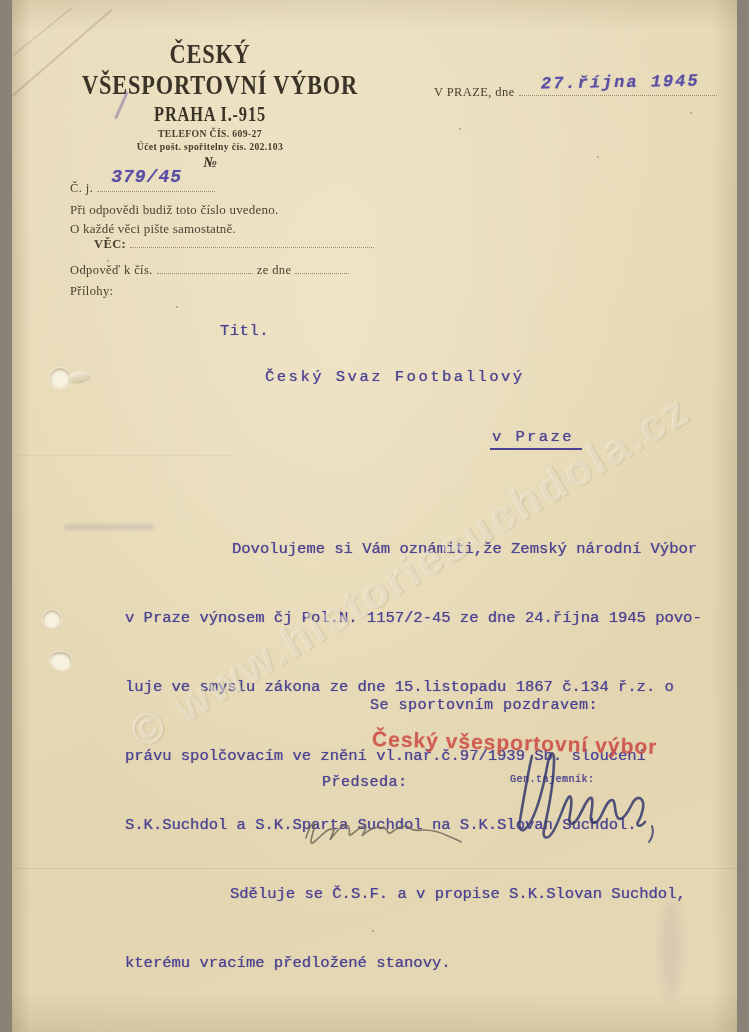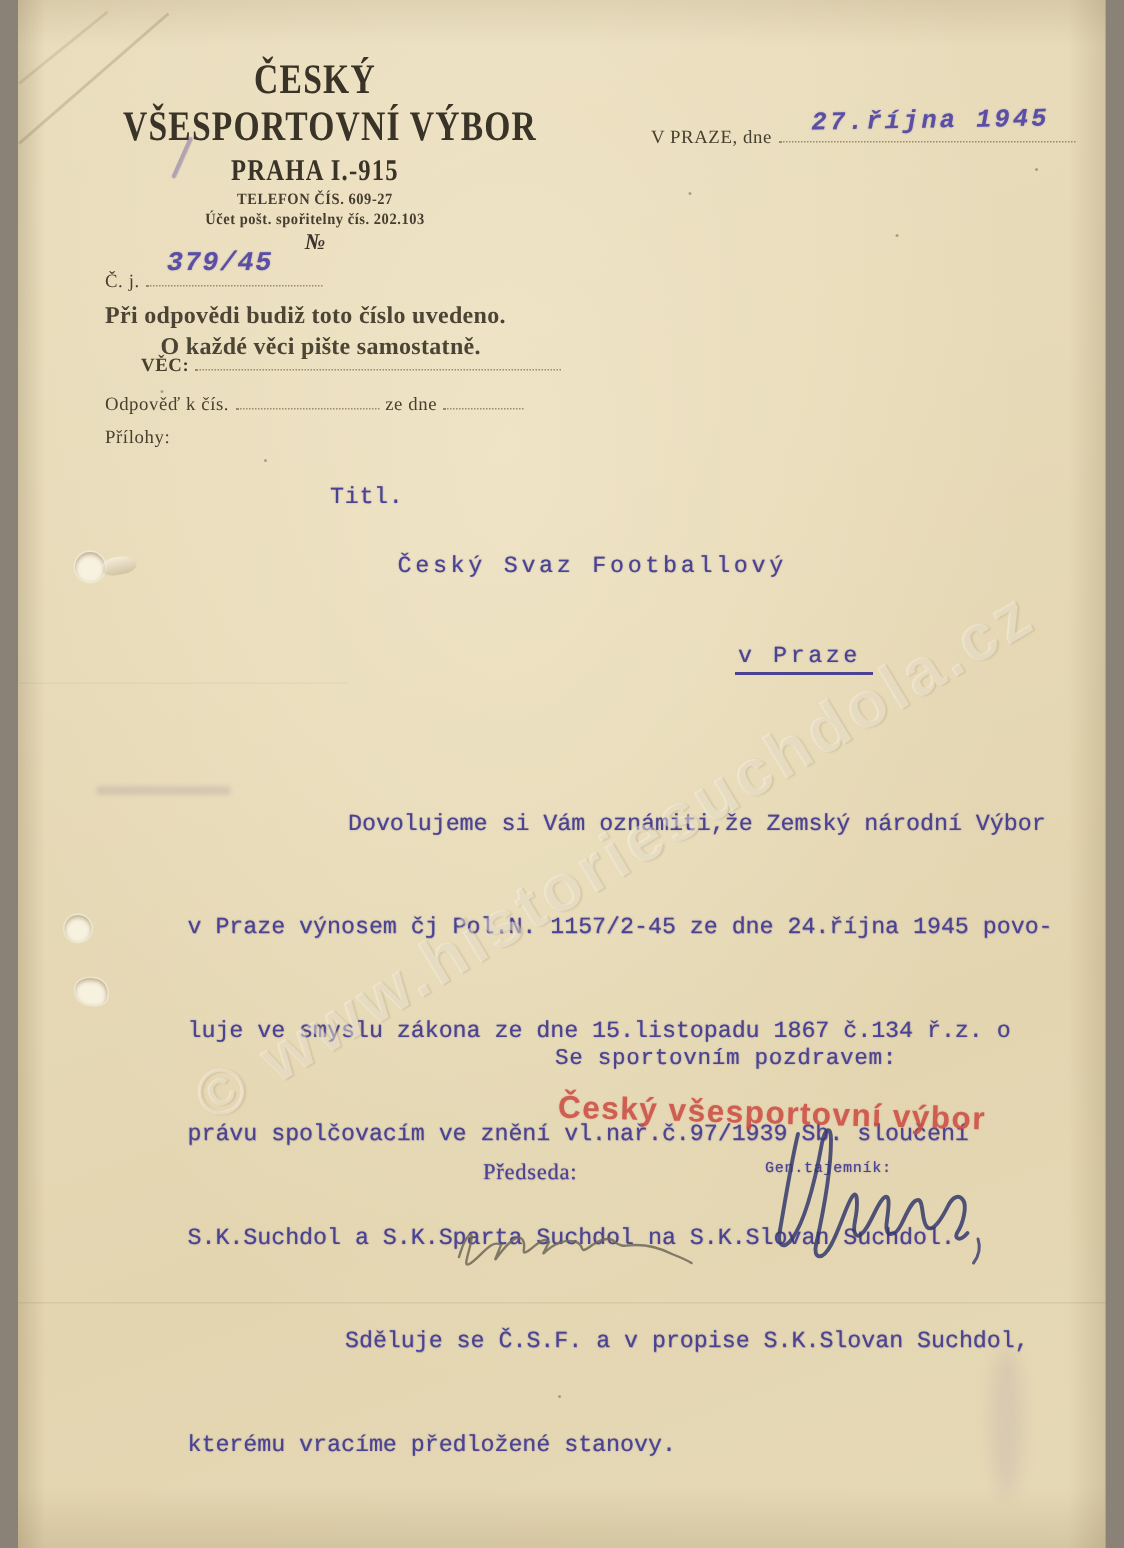--- a/index.html
+++ b/index.html
@@ -17,21 +17,21 @@
   
   .letterhead { left:38px; top:38px; width:320px; text-align:center; color:#3a3327; }
   .lh-title { font-weight:bold; font-size:28px; letter-spacing:1px; transform:scaleX(.80); transform-origin:50% 50%; line-height:31px; white-space:nowrap; }
   .lh-praha { font-weight:bold; font-size:20px; letter-spacing:1px; transform:scaleX(.82); transform-origin:50% 50%; margin-top:3px; white-space:nowrap; }
   .lh-small { font-size:10.5px; font-weight:bold; letter-spacing:.4px; transform:scaleX(.92); transform-origin:50% 50%; margin-top:2px; color:#453d2f; white-space:nowrap; }
   .lh-mark { font-size:15px; font-style:italic; font-weight:bold; margin-top:2px; color:#3a3327; }
 
   
   .printed { color:#48402f; font-size:12.5px; letter-spacing:.4px; white-space:nowrap; }
   .leader { display:inline-block; border-bottom:1.5px dotted #9a8a6b; height:12px; vertical-align:baseline; }
-  .small-note { font-size:16px; color:#4c4434; letter-spacing:.2px; white-space:nowrap;font-weight:bold; }
+  .small-note { font-size:13px; color:#4c4434; letter-spacing:.2px; white-space:nowrap; }
 
   
   .typed {
     font-family:"Liberation Mono", monospace; color:#4b4292;
     text-shadow:0 0 1px rgba(75,66,146,.55), 0.4px 0.4px 0 rgba(75,66,146,.25);
     white-space:pre;
   }
   .typed-vivid { color:#5a4fa5; font-weight:bold; font-style:italic;
     text-shadow:0 0 1px rgba(90,79,165,.6); }
   .para { font-size:15.5px; line-height:23px; }
@@ -114,21 +114,21 @@
   </div>
 
   <div class="abs" style="left:58px; top:178px;">
     <div>
       <span class="printed">Č. j.</span>
       <span class="leader" style="width:118px; position:relative;">
         <span class="typed typed-vivid" style="position:absolute; left:14px; top:-12px; font-size:18px; letter-spacing:1px;">379/45</span>
       </span>
     </div>
     <div class="small-note" style="margin-top:6px;">Při odpovědi budiž toto číslo uvedeno.</div>
-    <div class="small-note" style="margin-top:3px;margin-left:37px;">O každé věci pište samostatně.</div>
+    <div class="small-note" style="margin-top:3px;">O každé věci pište samostatně.</div>
   </div>
 
   <div class="abs" style="left:58px; top:234px;margin-left:24px;">
     <span class="printed" style="font-weight:bold;">VĚC:</span>
     <span class="leader" style="width:244px;"></span>
   </div>
 
   <div class="abs" style="left:58px; top:260px;">
     <span class="printed">Odpověď k čís.</span>
     <span class="leader" style="width:96px;"></span>
@@ -151,21 +151,21 @@
     <div>právu spolčovacím ve znění vl.nař.č.97/1939 Sb. sloučení</div>
     <div>S.K.Suchdol a S.K.Sparta Suchdol na S.K.Slovan Suchdol.</div>
     <div class="ind2">Sděluje se Č.S.F. a v propise S.K.Slovan Suchdol,</div>
     <div>kterému vracíme předložené stanovy.</div>
   </div>
 
   <div class="abs typed" style="left:358px; top:697px; font-size:15px; letter-spacing:.5px;">Se sportovním pozdravem:</div>
 
   <div class="abs stamp" style="left:360px; top:731px;">Český všesportovní výbor</div>
 
-  <div class="abs typed" style="left:310px; top:774px; font-size:15px; letter-spacing:.5px;font-family:Liberation Serif, serif;">Předseda:</div>
+  <div class="abs typed" style="left:310px; top:774px; font-size:15px; letter-spacing:.5px;">Předseda:</div>
   <div class="abs typed" style="left:498px; top:774px; font-size:10px; letter-spacing:.5px;">Gen.tajemník:</div>
 
   <svg class="sig" style="left:492px; top:742px;" width="170" height="115" viewBox="0 0 170 115">
     <path d="M28,14 C24,30 20,55 16,78 C14,88 18,92 24,84 C34,70 40,42 44,20 C46,10 50,8 50,18 C50,38 44,70 40,88
              C38,97 44,99 50,88 C56,77 60,62 64,56 C68,50 68,62 66,72 C64,82 68,86 74,76 C79,68 82,58 86,56
              C90,54 88,66 87,74 C86,82 92,84 97,74 C101,66 104,58 108,58 C112,58 110,72 114,76 C118,80 124,70 128,62
              C131,56 135,54 138,58 C141,62 138,74 134,80 C132,84 136,86 141,80" fill="none" stroke="#353a6d" stroke-width="2.6" stroke-linecap="round" opacity=".85"></path>
     <path d="M148,84 C150,90 148,96 145,100" fill="none" stroke="#353a6d" stroke-width="2" stroke-linecap="round" opacity=".8"></path>
   </svg>
 

